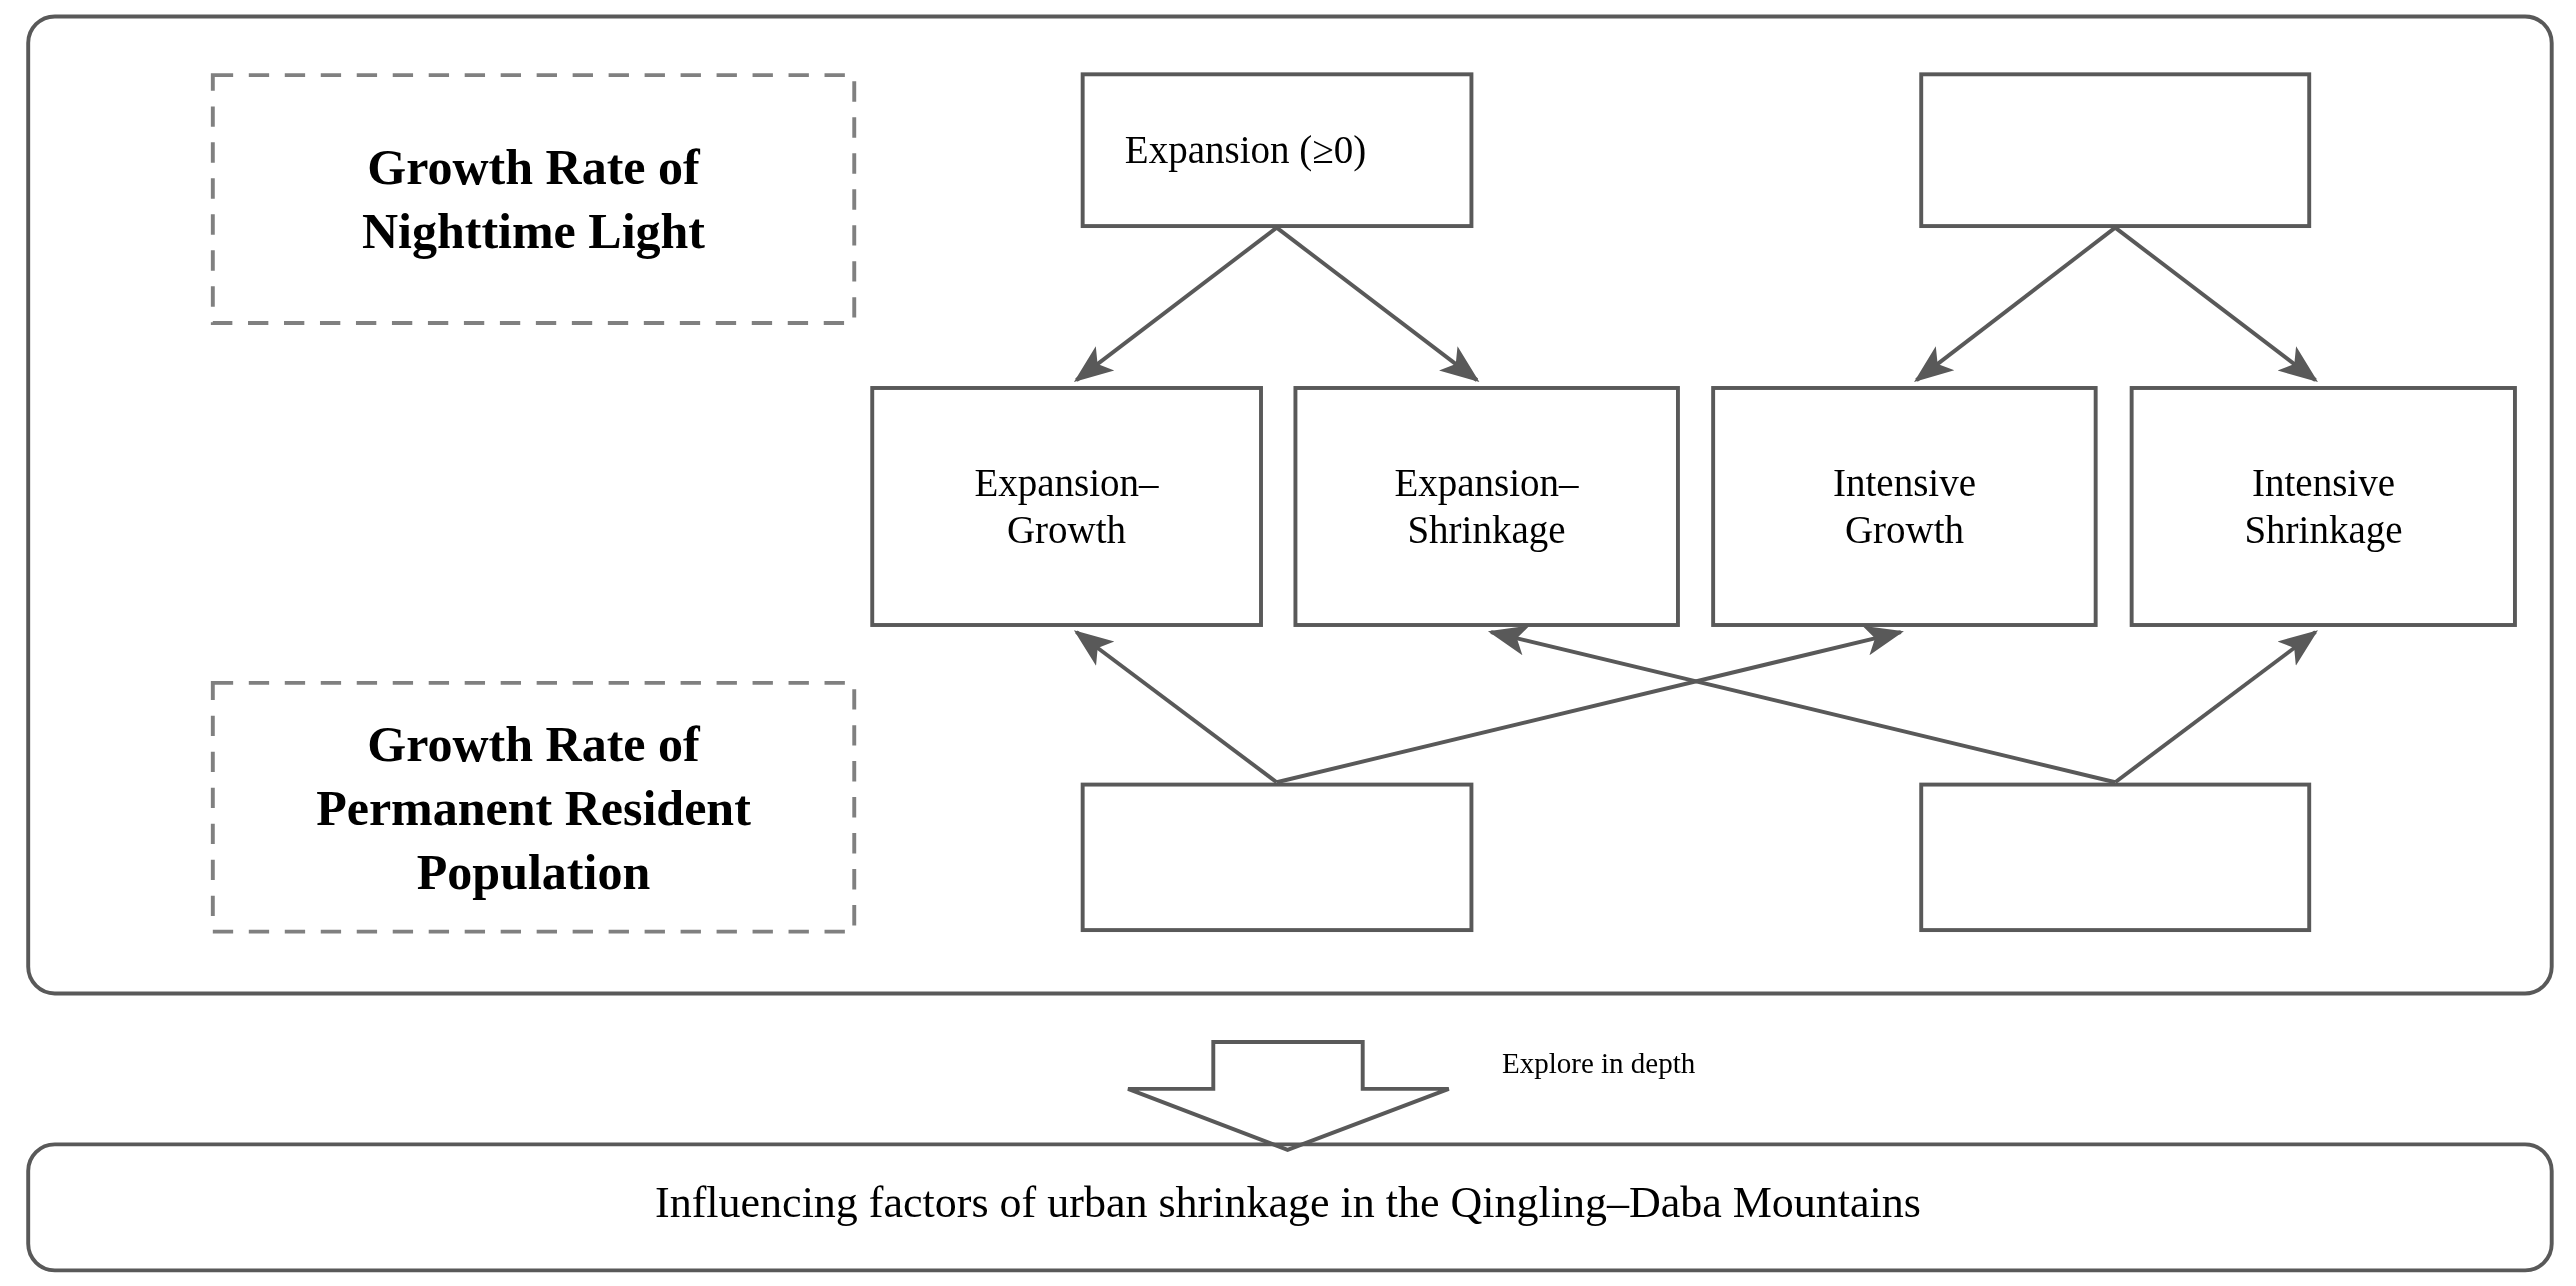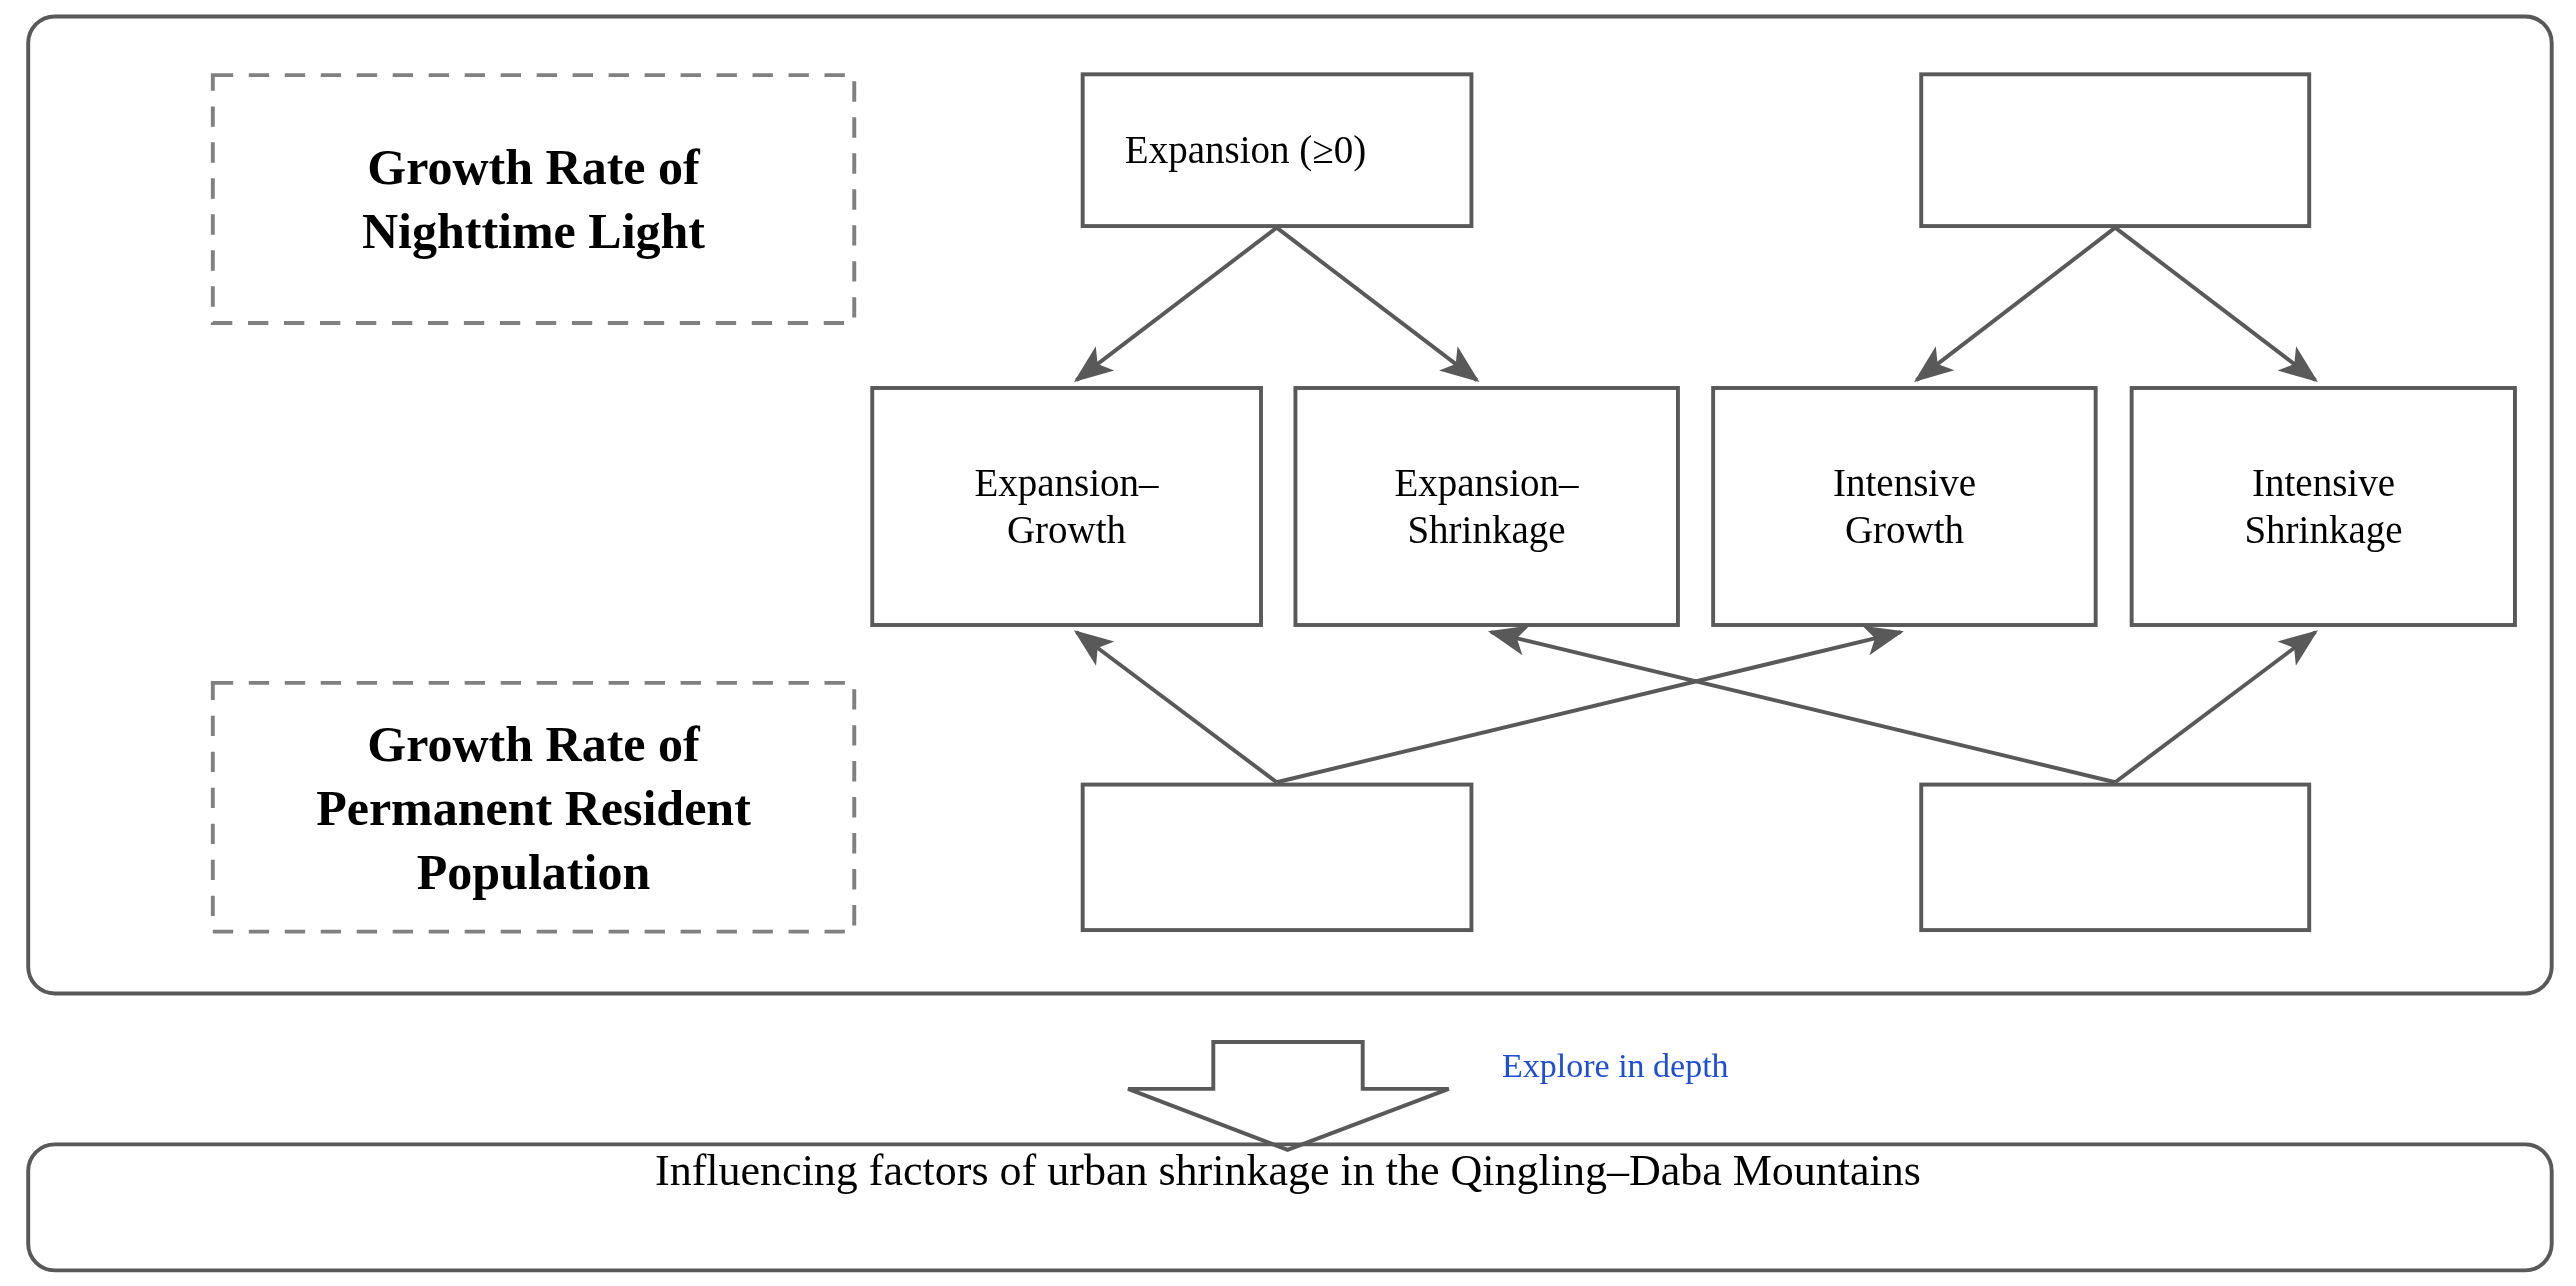--- a/index.html
+++ b/index.html
@@ -47,23 +47,23 @@
     text-align: center;
     color: #000000;
     font-family: "Liberation Serif", "DejaVu Serif", serif;
     font-weight: bold;
     font-size: 50px;
     line-height: 1.28;
     white-space: pre-line;
   }
   .flow-label {
     position: absolute;
-    color: #1d4ed8;
+    color: #000000;
     font-family: "Liberation Serif", "DejaVu Serif", serif;
-    font-size: 34px;
+    font-size: 29px;
     white-space: nowrap;
   }
   .footer-label {
     position: absolute;
     display: flex;
     align-items: center;
     justify-content: center;
     width: 100%;
     text-align: center;
     color: #000000;
@@ -140,21 +140,21 @@
   <div class="node-label" style="left:1713px; top:388px; width:383px; height:237px;">Intensive
 Growth</div>
 
   <div class="node-label" style="left:2132px; top:388px; width:383px; height:237px;">Intensive
 Shrinkage</div>
 
 
 
   <div class="flow-label" style="left:1502px; top:1047px;">Explore in depth</div>
 
-  <div class="footer-label" style="left:0px; top:1107px; height:126px;text-align:center;">Influencing factors of urban shrinkage in the Qingling–Daba Mountains</div>
+  <div class="footer-label" style="left:0px; top:1139px; height:126px;text-align:center;">Influencing factors of urban shrinkage in the Qingling–Daba Mountains</div>
 
   <div class="hit" style="left:1083px; top:74px; width:389px; height:152px;"></div>
   <div class="hit" style="left:1921px; top:74px; width:388px; height:152px;"></div>
   <div class="hit" style="left:872px; top:388px; width:389px; height:237px;"></div>
   <div class="hit" style="left:1295px; top:388px; width:383px; height:237px;"></div>
   <div class="hit" style="left:1713px; top:388px; width:383px; height:237px;"></div>
   <div class="hit" style="left:2132px; top:388px; width:383px; height:237px;"></div>
   <div class="hit" style="left:1083px; top:785px; width:389px; height:146px;"></div>
   <div class="hit" style="left:1921px; top:785px; width:388px; height:146px;"></div>
   <div class="hit" style="left:28px; top:1144px; width:2524px; height:126px;"></div>

